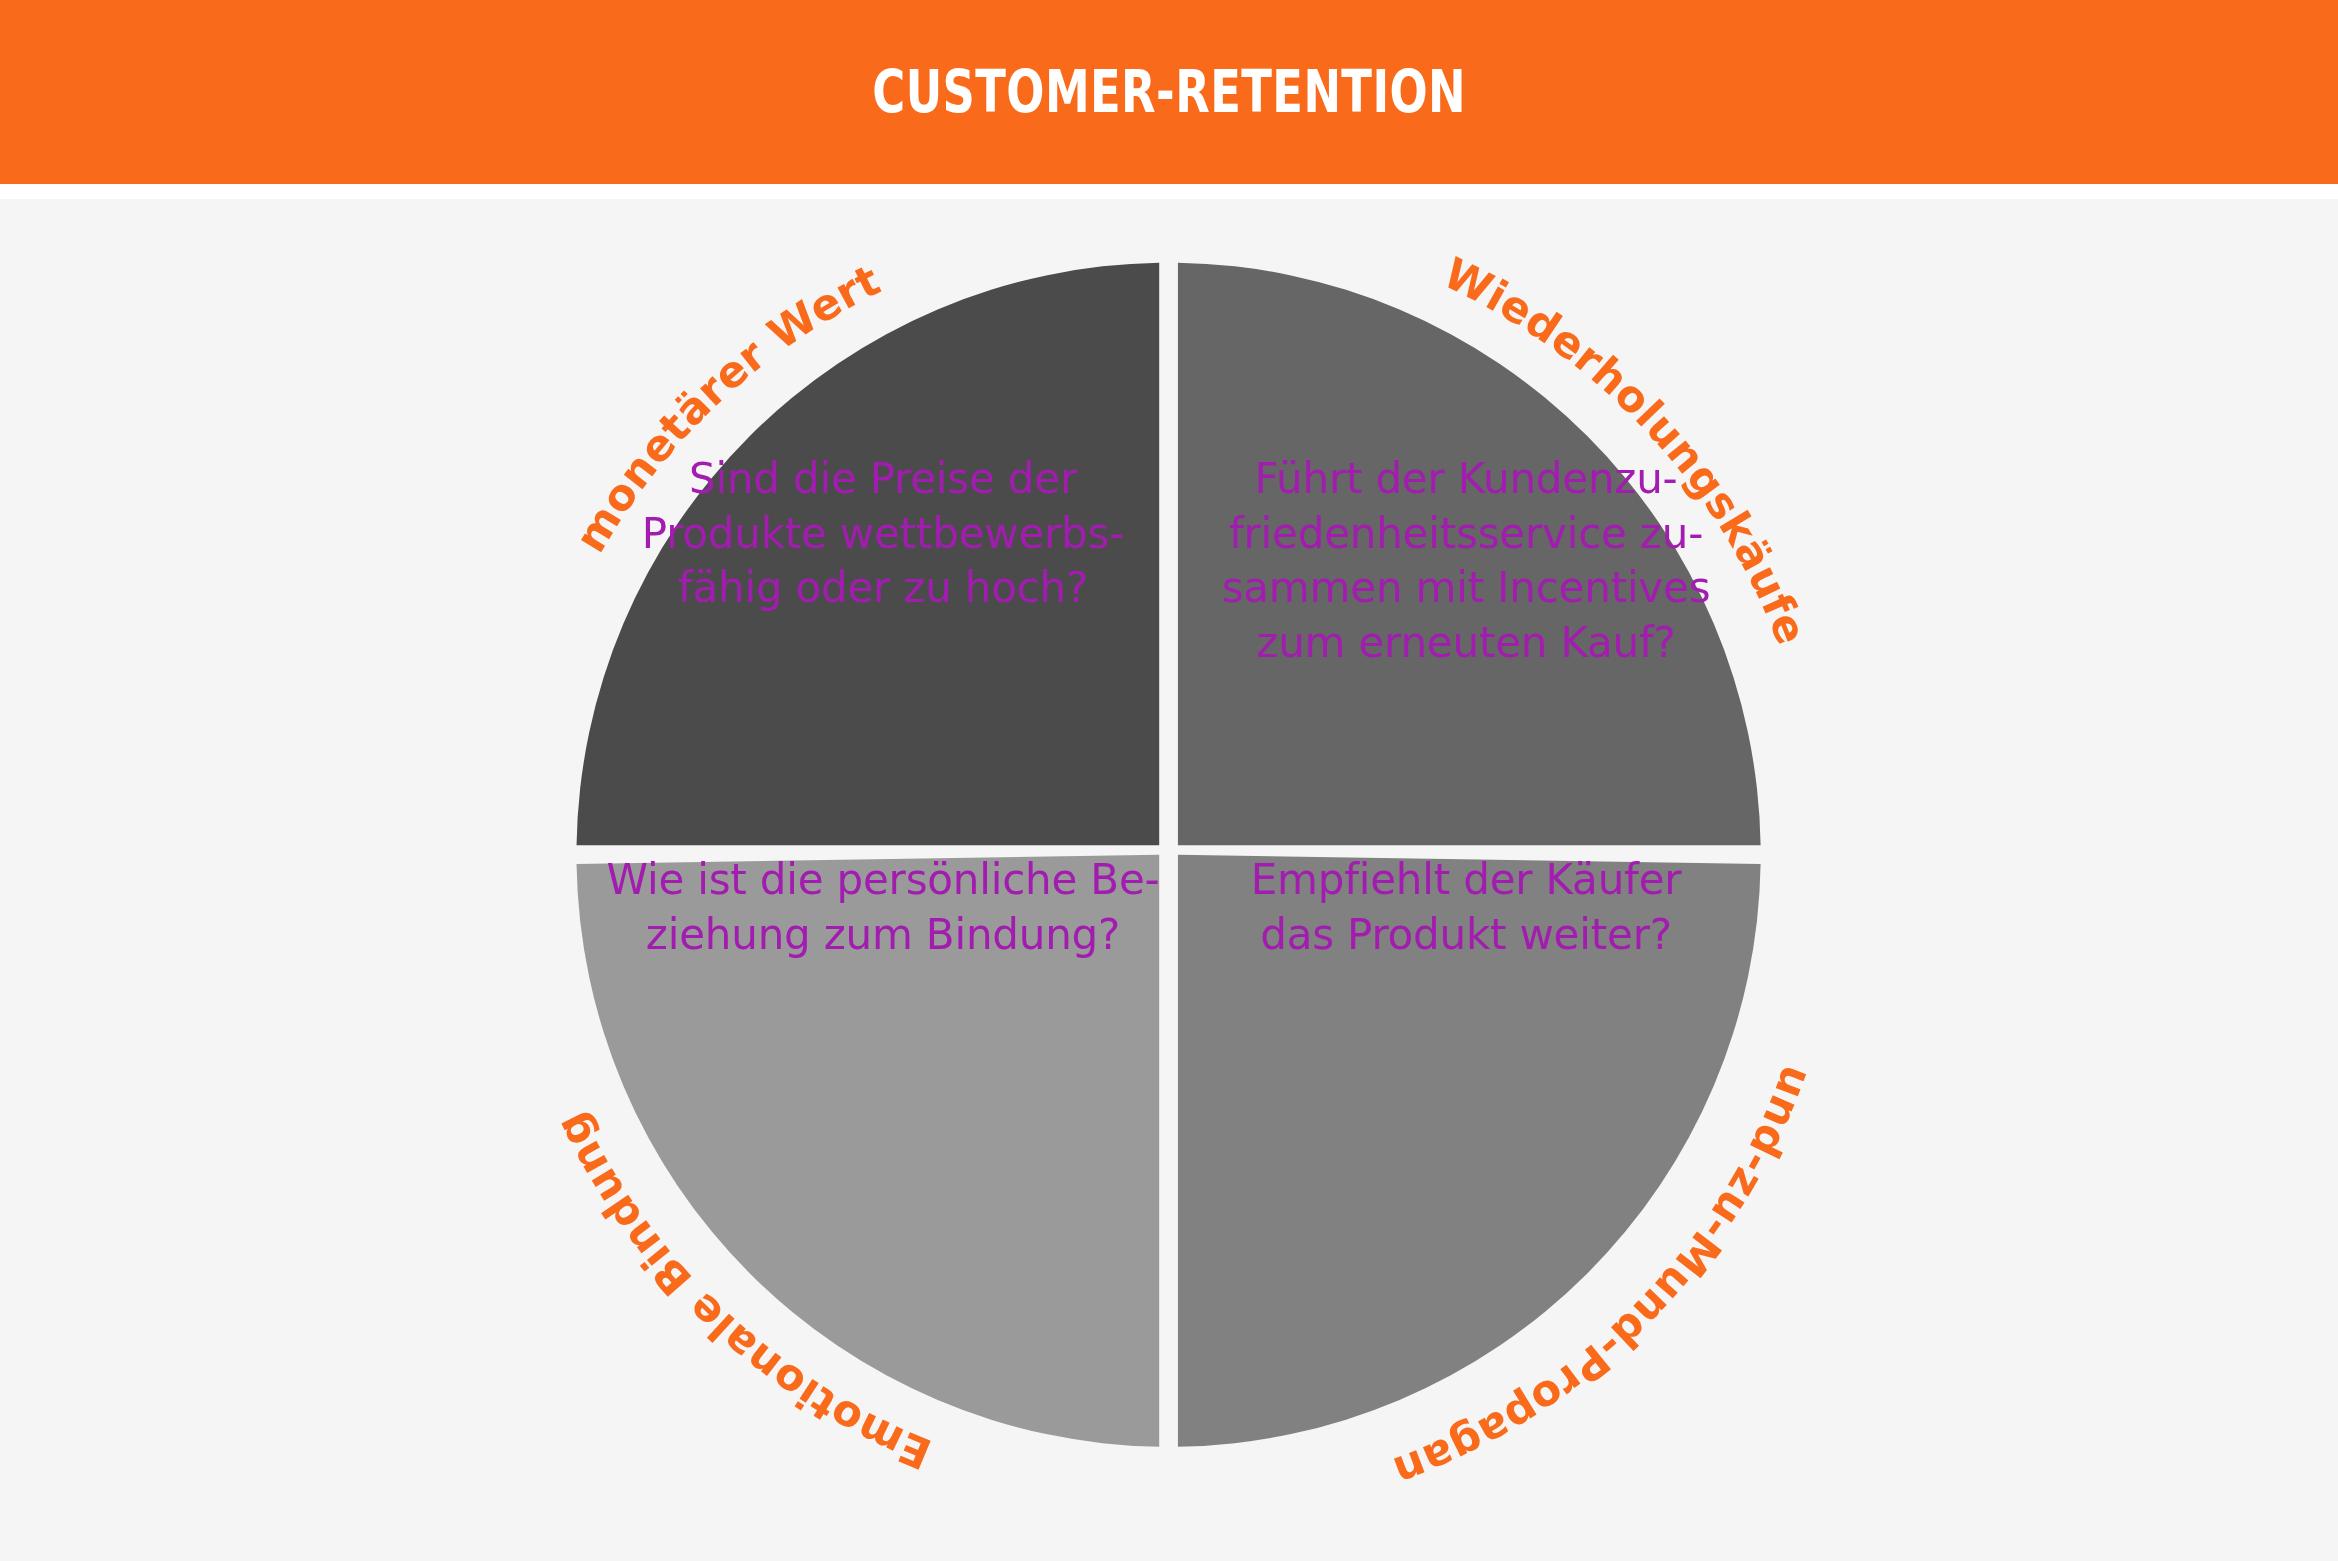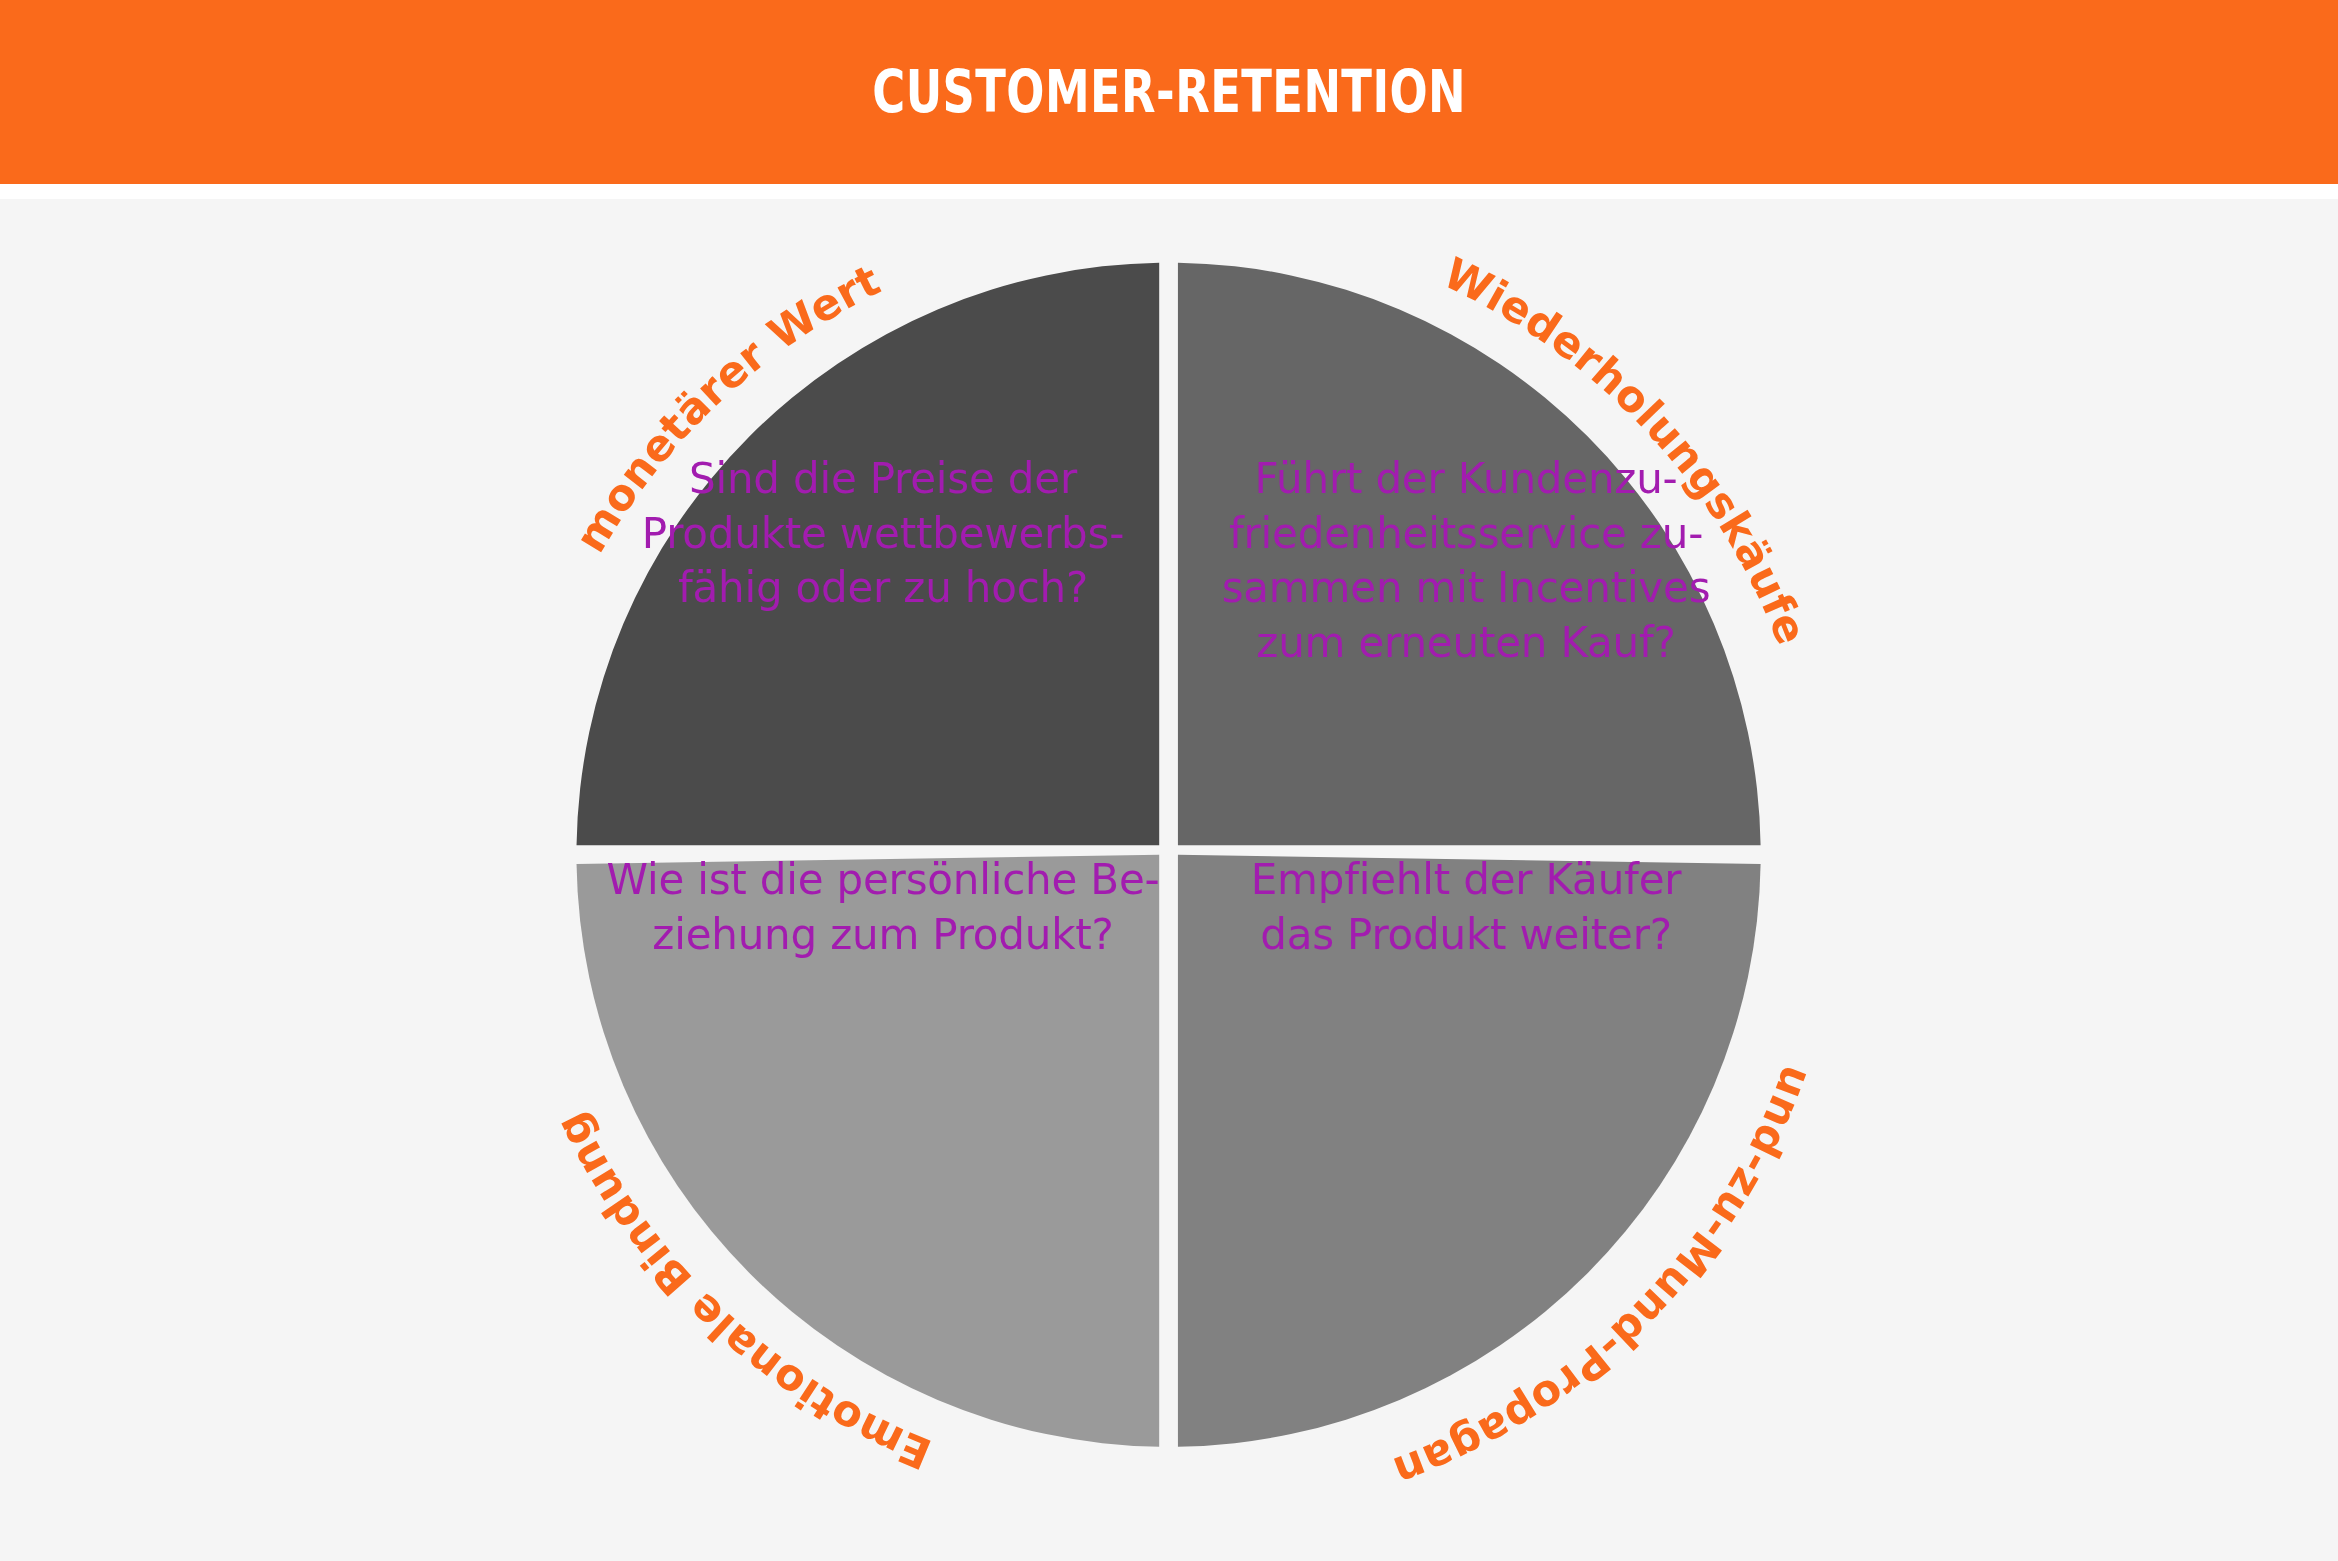--- a/index.html
+++ b/index.html
@@ -163,20 +163,20 @@
     <div class="quad-text" id="quad-text-tl">Sind die Preise der
 Produkte wettbewerbs-
 fähig oder zu hoch?</div>
 
     <div class="quad-text" id="quad-text-tr">Führt der Kundenzu-
 friedenheitsservice zu-
 sammen mit Incentives
 zum erneuten Kauf?</div>
 
     <div class="quad-text" id="quad-text-bl">Wie ist die persönliche Be-
-ziehung zum Produkt?</div>
+ziehung zum Bindung?</div>
 
     <div class="quad-text" id="quad-text-br">Empfiehlt der Käufer
 das Produkt weiter?</div>
 
   </div>
 </div>
 
 
 </body></html>

